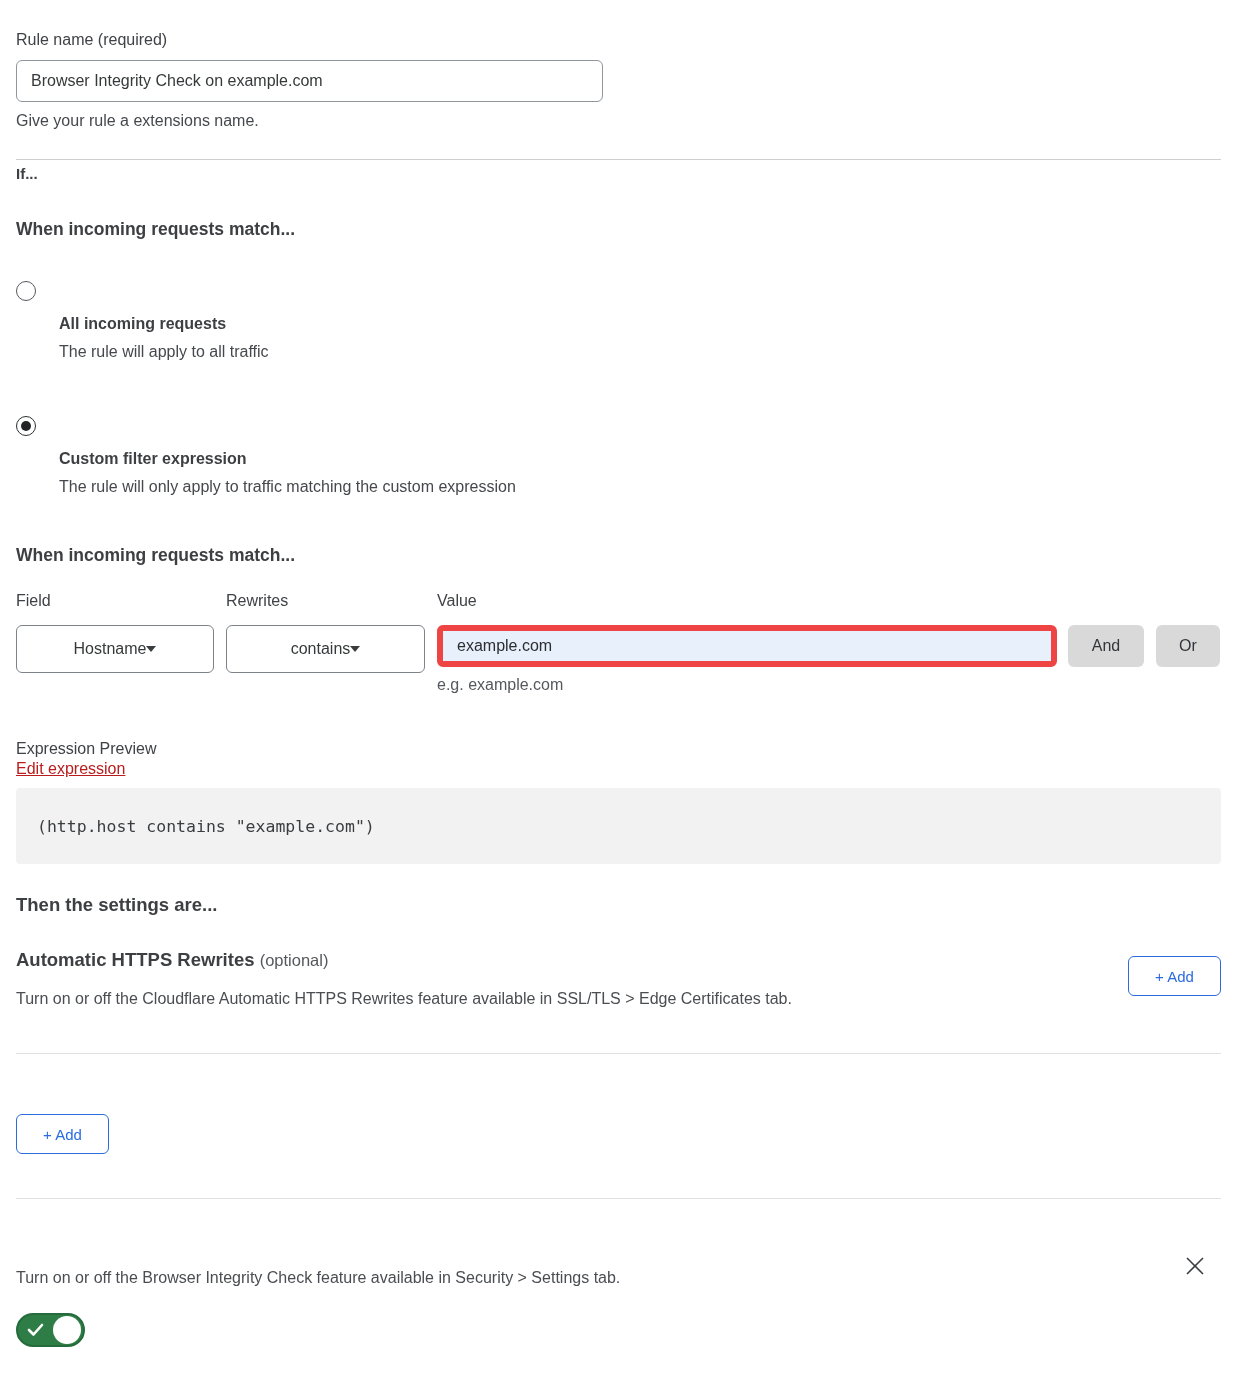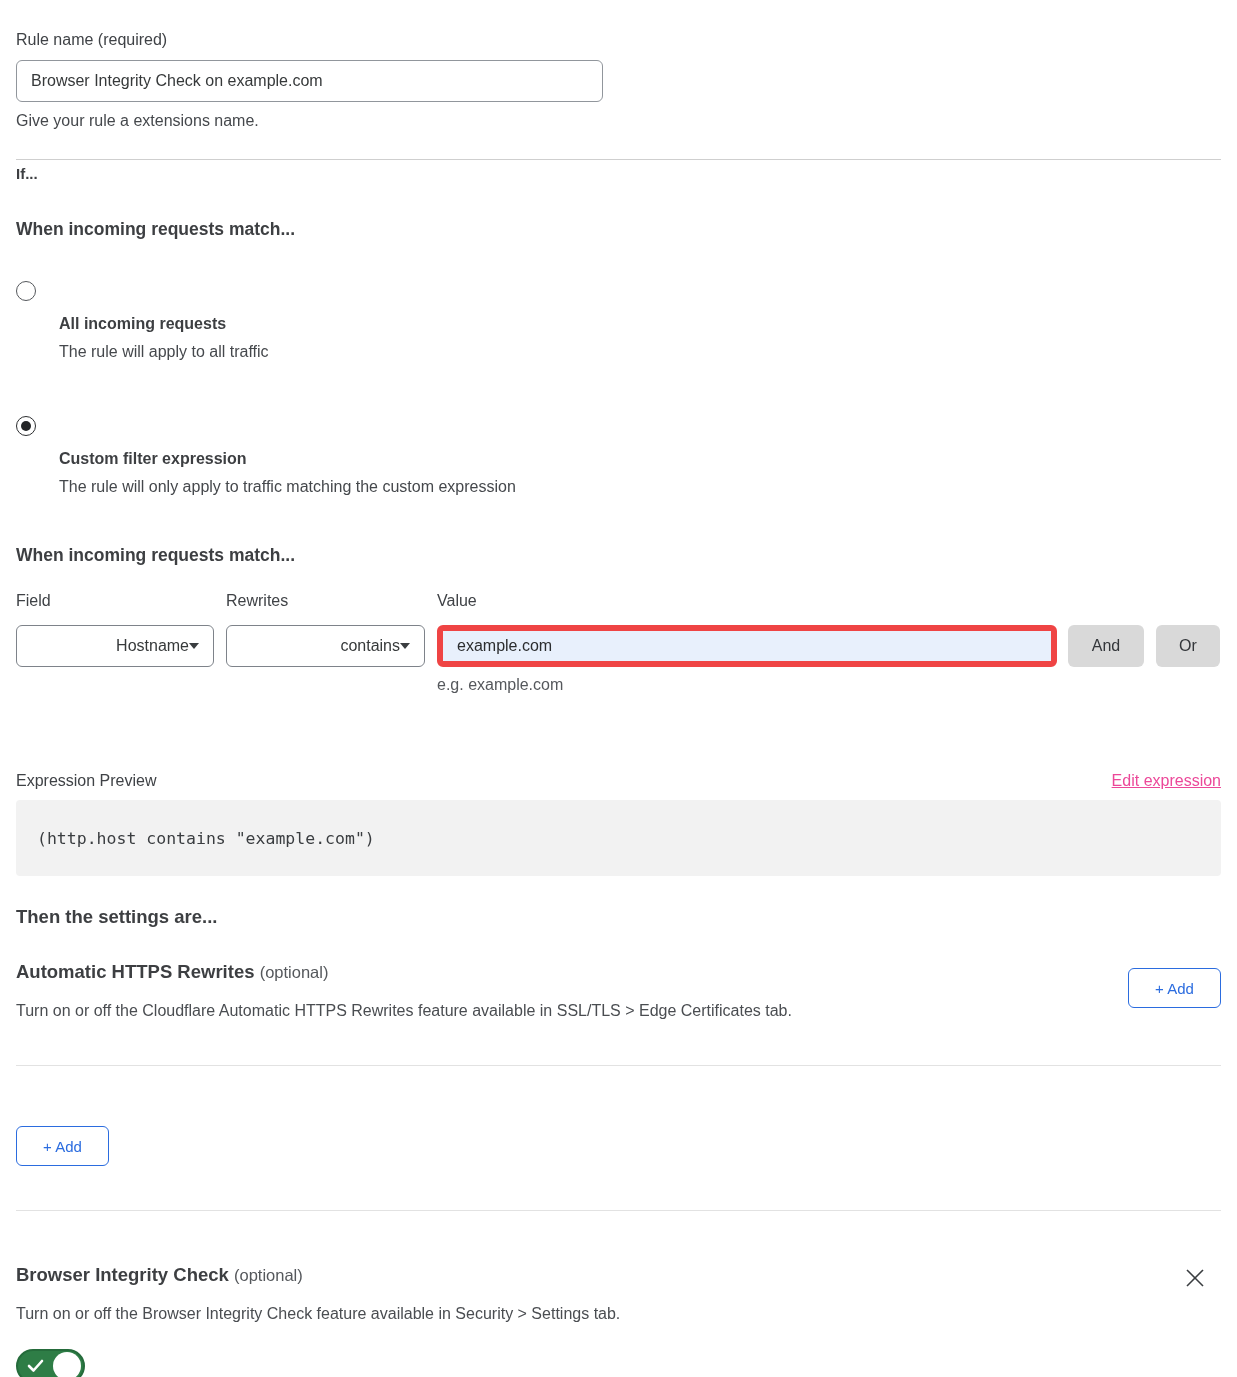--- a/index.html
+++ b/index.html
@@ -71,27 +71,27 @@
   .radio-desc { margin-top: 6px; font-size: 16px; line-height: 22px; color: #45484c; }
 
   .builder-labels { margin-top: 25px; display: flex; }
   .builder-labels .col-label { font-size: 16px; line-height: 20px; color: #3f4246; }
   .lbl-field { width: 210px; }
   .lbl-operator { width: 211px; }
   .lbl-value { width: 631px; }
 
   .builder-row { margin-top: 14px; display: flex; align-items: flex-start; }
   .select-box {
-    height: 42px;
+    height: 48px;
     border: 1px solid #7e838a;
     border-radius: 6px;
     background: #ffffff;
     display: flex;
     align-items: center;
-    justify-content: flex-end;
+    justify-content: center;
     padding: 0 14px;
     font-size: 16px;
     color: #36393a;
     cursor: pointer;
   }
   .select-field { width: 198px; margin-right: 12px; }
   .select-operator { width: 199px; margin-right: 12px; }
   .chevron-down {
     width: 0; height: 0;
     border-left: 5.5px solid transparent;
@@ -117,25 +117,25 @@
     border-radius: 6px;
     background: #d9d9d9;
     color: #33363a;
     font-size: 16px;
     font-family: "Liberation Sans", sans-serif;
     cursor: pointer;
   }
   .btn-and { width: 76px; margin-right: 12px; }
   .btn-or { width: 64px; }
 
-  .expr-row { margin-top: 76px; display: flex; justify-content: space-between; align-items: baseline; }
+  .expr-row { margin-top: 44px; display: flex; justify-content: space-between; align-items: baseline; flex-direction: column; }
   .expr-label { font-size: 16px; line-height: 20px; color: #3f4246; }
   .expr-edit-link {
     font-size: 16px; line-height: 20px;
-    color: #ec4899;
+    color: #b91c1c;
     text-decoration: underline;
     cursor: pointer;
   }
   .expr-code-box {
     margin-top: 9px;
     height: 76px;
     background: #f2f2f2;
     border-radius: 4px;
     display: flex;
     align-items: center;
@@ -276,24 +276,20 @@
   </div>
   <hr class="setting-divider">
 
   <div class="setting-row">
     <button class="add-btn">+ Add</button>
   </div>
   <hr class="setting-divider">
 
   <div class="setting-row">
     <div>
-      <div class="setting-title">
-        <span>Browser Integrity Check</span>
-        <span class="setting-optional">(optional)</span>
-      </div>
       <div class="setting-desc">Turn on or off the Browser Integrity Check feature available in Security &gt; Settings tab.</div>
       <div class="toggle">
         <svg class="check-icon" width="18" height="16" viewBox="0 0 18 16">
           <polyline points="2,8 6.5,12.5 15,3" fill="none" stroke="#ffffff" stroke-width="2.6" stroke-linecap="round" stroke-linejoin="round"></polyline>
         </svg>
         <span class="toggle-knob"></span>
       </div>
     </div>
     <button class="close-btn">
       <svg width="22" height="22" viewBox="0 0 22 22">

